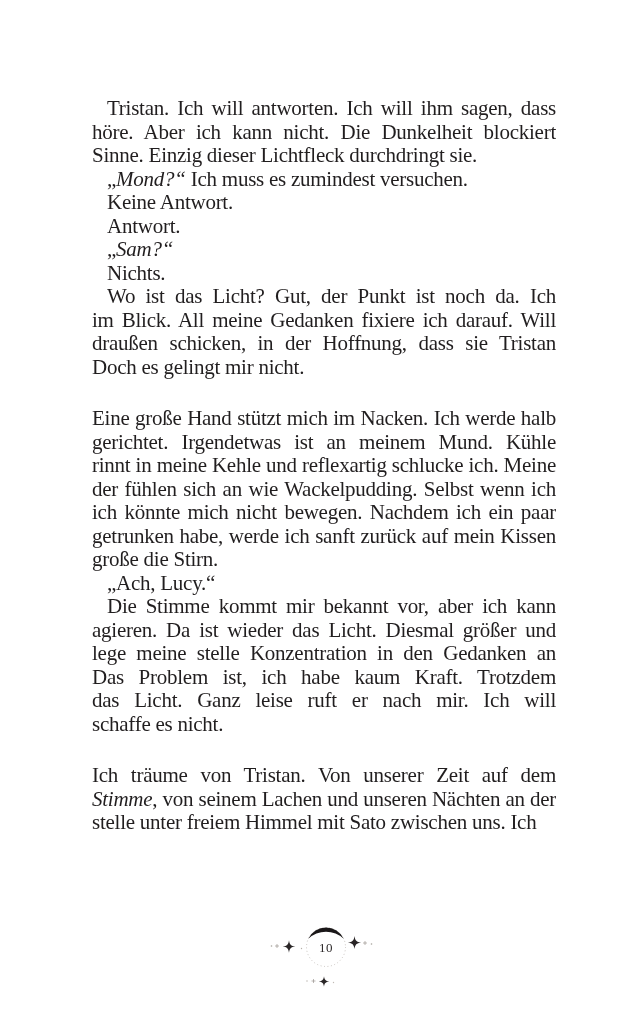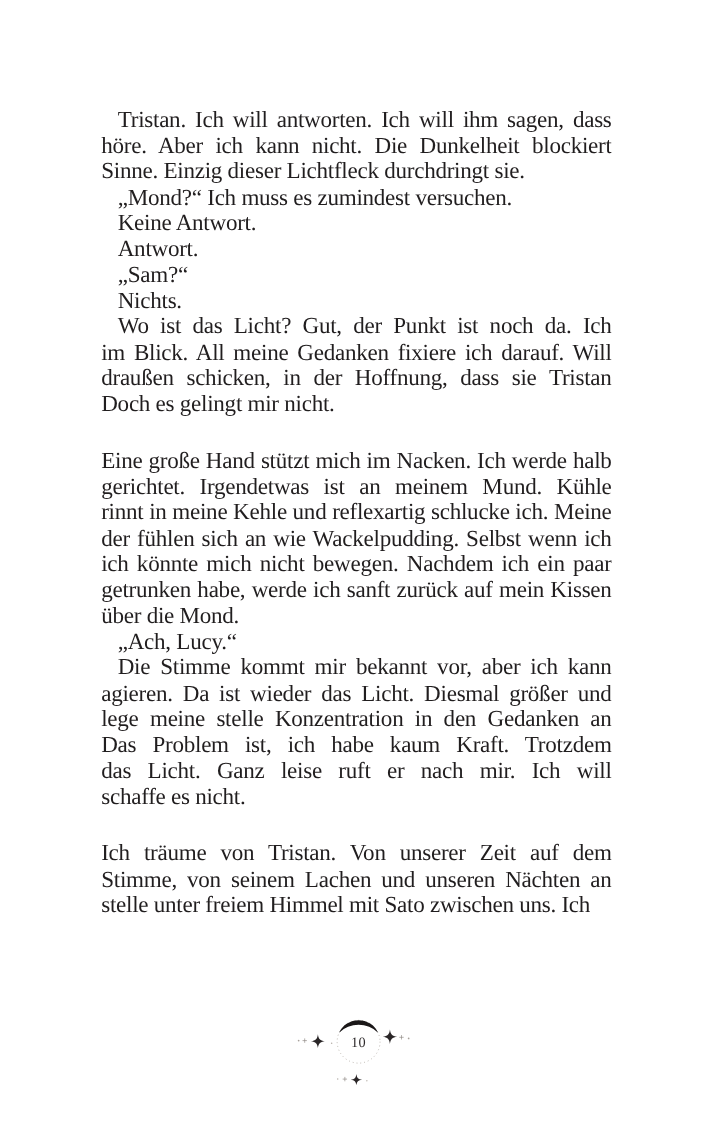--- a/index.html
+++ b/index.html
@@ -21,21 +21,21 @@
     height: 23.5px;
     line-height: 23.5px;
     font-size: 21px;
     letter-spacing: -0.012em;
     overflow: hidden;
     text-align: left;
   }
   .line.j { text-align: justify; }
   .line.j::after { content: ""; display: inline-block; width: 100%; height: 0; }
   .line.in { padding-left: 15px; }
-  .it { }
+  .it { font-style: italic; }
   .ornament {
     position: absolute;
     left: 261px; top: 916px;
     width: 130px; height: 80px;
   }
   .ornament text {
     font-family: "Liberation Serif", "DejaVu Serif", serif;
     font-size: 13px;
     letter-spacing: 0.5px;
     fill: #2e2a2b;
@@ -62,21 +62,21 @@
       <div class="line"><span>Doch es gelingt mir nicht.</span><span class="it"></span><span></span></div>
     </section>
 
     <section class="pblock">
       <div class="line j"><span>Eine große Hand stützt mich im Nacken. Ich werde halb auf-</span><span class="it"></span><span></span></div>
       <div class="line j"><span>gerichtet. Irgendetwas ist an meinem Mund. Kühle Flüssigkeit</span><span class="it"></span><span></span></div>
       <div class="line j"><span>rinnt in meine Kehle und reflexartig schlucke ich. Meine Glie-</span><span class="it"></span><span></span></div>
       <div class="line j"><span>der fühlen sich an wie Wackelpudding. Selbst wenn ich wollte,</span><span class="it"></span><span></span></div>
       <div class="line j"><span>ich könnte mich nicht bewegen. Nachdem ich ein paar Schlucke</span><span class="it"></span><span></span></div>
       <div class="line j"><span>getrunken habe, werde ich sanft zurück auf mein Kissen gelegt.</span><span class="it"></span><span></span></div>
-      <div class="line"><span>über die Mond.</span><span class="it"></span><span></span></div>
+      <div class="line"><span>große die Stirn.</span><span class="it"></span><span></span></div>
       <div class="line in"><span>„Ach, Lucy.“</span><span class="it"></span><span></span></div>
       <div class="line j in"><span>Die Stimme kommt mir bekannt vor, aber ich kann nicht re-</span><span class="it"></span><span></span></div>
       <div class="line j"><span>agieren. Da ist wieder das Licht. Diesmal größer und heller. Ich</span><span class="it"></span><span></span></div>
       <div class="line j"><span>lege meine stelle Konzentration in den Gedanken an Tristan.</span><span class="it"></span><span></span></div>
       <div class="line j"><span>Das Problem ist, ich habe kaum Kraft. Trotzdem verstärkt sich</span><span class="it"></span><span></span></div>
       <div class="line j"><span>das Licht. Ganz leise ruft er nach mir. Ich will antworten, aber</span><span class="it"></span><span></span></div>
       <div class="line"><span>schaffe es nicht.</span><span class="it"></span><span></span></div>
     </section>
 
     <section class="pblock">

